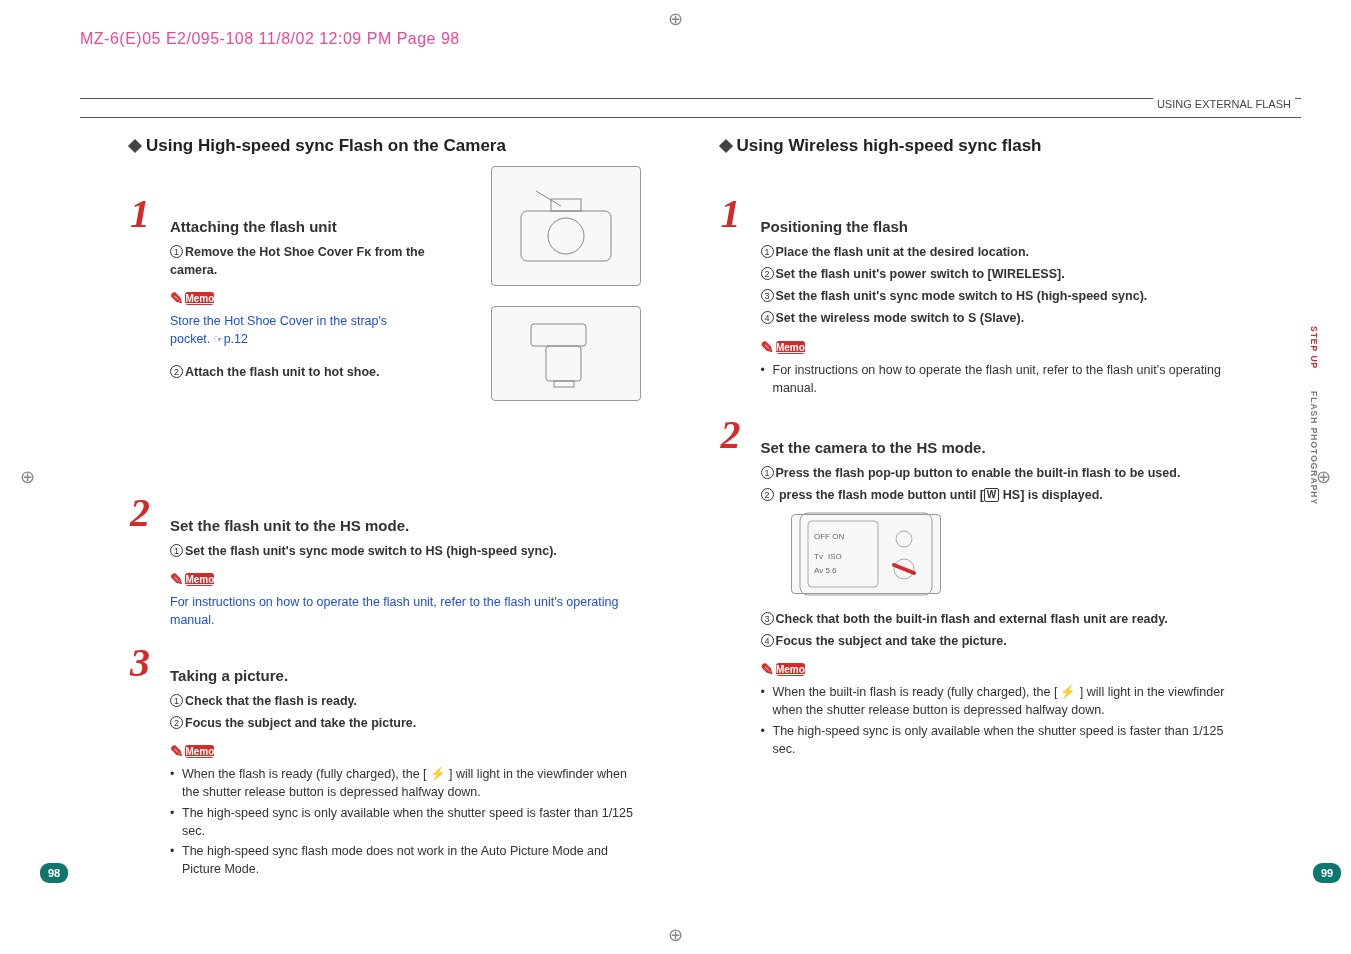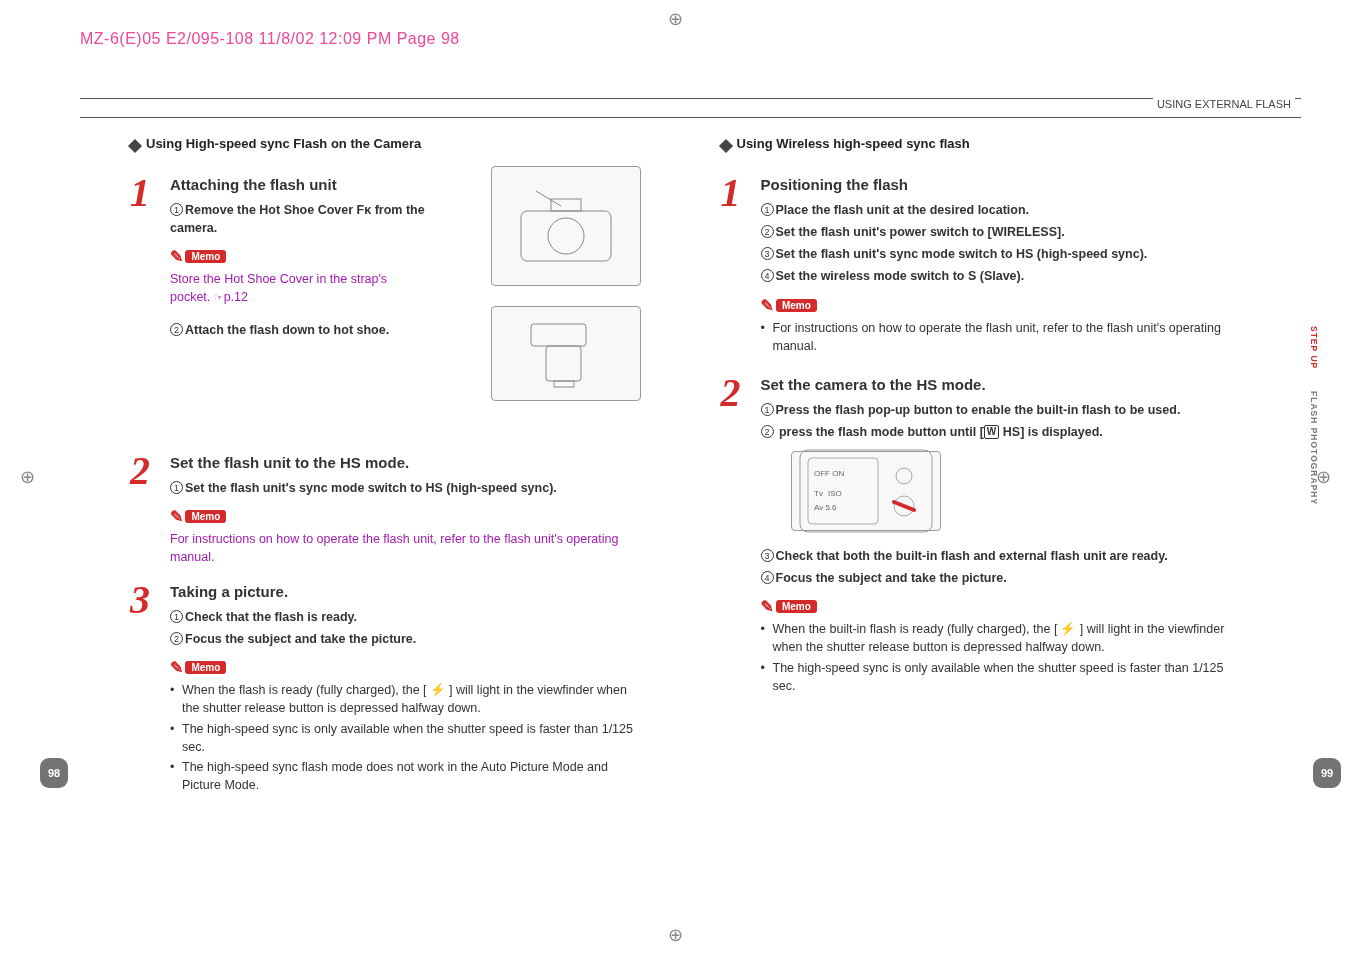--- a/index.html
+++ b/index.html
@@ -5,40 +5,40 @@
   * { box-sizing: border-box; margin: 0; padding: 0; }
   html, body { width: 1351px; height: 954px; font-family: Helvetica, Arial, sans-serif; color: #333; background: #fff; }
   .page { position: relative; width: 1351px; height: 954px; padding: 30px 50px 30px 80px; }
   .header-line { font-size: 16px; color: #ec4899; margin-bottom: 50px; letter-spacing: 0.5px; }
   .section-header-bar { height: 20px; border-top: 1px solid #555; border-bottom: 1px solid #555; position: relative; margin-bottom: 18px; }
   .section-header-bar .label { position: absolute; right: 6px; top: -1px; font-size: 11px; color: #444; background: #fff; padding: 0 4px; }
   .spread { display: flex; gap: 80px; }
   .col { flex: 1; position: relative; }
   .col-left { padding-left: 50px; }
   .col-right { padding-left: 0; padding-right: 70px; }
-  .sec-title { font-size: 13px; font-weight: bold; color: #222; margin-bottom: 24px; display: flex; align-items: flex-end; gap: 6px; }
+  .sec-title { font-size: 17px; font-weight: bold; color: #222; margin-bottom: 40px; display: flex; align-items: center; gap: 6px; }
   .diamond { display: inline-block; width: 10px; height: 10px; background: #444; transform: rotate(45deg); }
   .step { display: flex; gap: 12px; margin-bottom: 10px; }
   .step-num { font-size: 40px; font-weight: bold; color: #d42a2a; line-height: 0.9; font-style: italic; font-family: Georgia, serif; min-width: 28px; }
   .step-body { flex: 1; }
-  .step-title { font-weight: bold; font-size: 15px; margin-bottom: 8px; margin-top: 1px; }
+  .step-title { font-weight: bold; font-size: 15px; margin-bottom: 8px; margin-top: 22px; }
   .sub { font-size: 12.5px; line-height: 1.45; margin-bottom: 4px; font-weight: bold; }
   .sub .circ { display: inline-block; width: 13px; height: 13px; border: 1px solid #333; border-radius: 50%; font-size: 9px; text-align: center; line-height: 12px; margin-right: 2px; font-weight: normal; vertical-align: 1px; }
   .memo { display: inline-flex; align-items: center; gap: 2px; margin: 6px 0 4px 0; }
   .memo .swoosh { font-size: 16px; color: #d42a2a; font-weight: bold; }
-  .memo .tag { background: #d42a2a; color: #fff; font-size: 10px; font-weight: bold; padding: 1px 6px; border-radius: 3px; }
-  .note, .bullet { font-size: 12.5px; line-height: 1.45; color: #a21caf; }
+  .memo .tag { background: #d42a2a; color: #fff; font-size: 10px; font-weight: bold; padding: 1px 0; border-radius: 3px; text-decoration: underline; }
+  .note, .bullet { font-size: 12.5px; line-height: 1.45; color: #1d4ed8; }
   .bullets { padding-left: 0; list-style: none; }
   .bullets li { position: relative; padding-left: 12px; font-size: 12.5px; line-height: 1.45; margin-bottom: 2px; }
   .bullets li::before { content: "•"; position: absolute; left: 0; top: 0; }
   .illus { border: 1px solid #999; border-radius: 4px; background: #f8f8f8; display: flex; align-items: center; justify-content: center; color: #bbb; font-size: 10px; }
   .illus-cam { width: 150px; height: 120px; position: absolute; right: 0; top: 30px; }
   .illus-flash { width: 150px; height: 95px; position: absolute; right: 0; top: 170px; }
   .illus-lcd { width: 150px; height: 80px; margin: 10px 0 16px 30px; }
-  .page-badge { position: absolute; bottom: 18px; width: 28px; height: 30px; background: #737373; color: #fff; font-size: 11px; font-weight: bold; display: flex; align-items: center; justify-content: center; border-radius: 9px; }
+  .page-badge { position: absolute; bottom: 7px; width: 28px; height: 20px; background: #0f766e; color: #fff; font-size: 11px; font-weight: bold; display: flex; align-items: center; justify-content: center; border-radius: 9px; }
   .page-badge.left { left: -40px; }
   .page-badge.right { right: -40px; border-radius: 9px; }
   .side-tabs { position: absolute; right: 30px; top: 320px; display: flex; flex-direction: column; align-items: center; gap: 10px; }
   .tab { writing-mode: vertical-rl; font-size: 8.5px; font-weight: bold; letter-spacing: 1px; padding: 6px 2px; }
   .tab.red { color: #d42a2a; }
   .tab.gray { color: #777; }
   .crop-mark { position: absolute; color: #888; font-size: 18px; }
   .cm-top { left: 50%; top: 8px; transform: translateX(-50%); }
   .cm-bottom { left: 50%; bottom: 8px; transform: translateX(-50%); }
   .cm-left { left: 20px; top: 50%; transform: translateY(-50%); }
@@ -97,21 +97,21 @@
           </div>
           <div class="memo">
             <span class="swoosh">✎</span>
             <span class="tag">Memo</span>
           </div>
           <div class="note">
             <span>Store the Hot Shoe Cover in the strap's pocket.  </span><span class="ref-icon">☞</span><span>p.12</span>
           </div>
           <div style="height:14px"></div>
           <div class="sub">
-            <span class="circ">2</span><span>Attach the flash down to hot shoe.</span>
+            <span class="circ">2</span><span>Attach the flash unit to hot shoe.</span>
           </div>
         </div>
       </div>
 
       <div style="height:100px"></div>
 
       <div class="step">
         <div class="step-num">2</div>
         <div class="step-body">
           <div class="step-title">Set the flash unit to the HS mode.</div>

